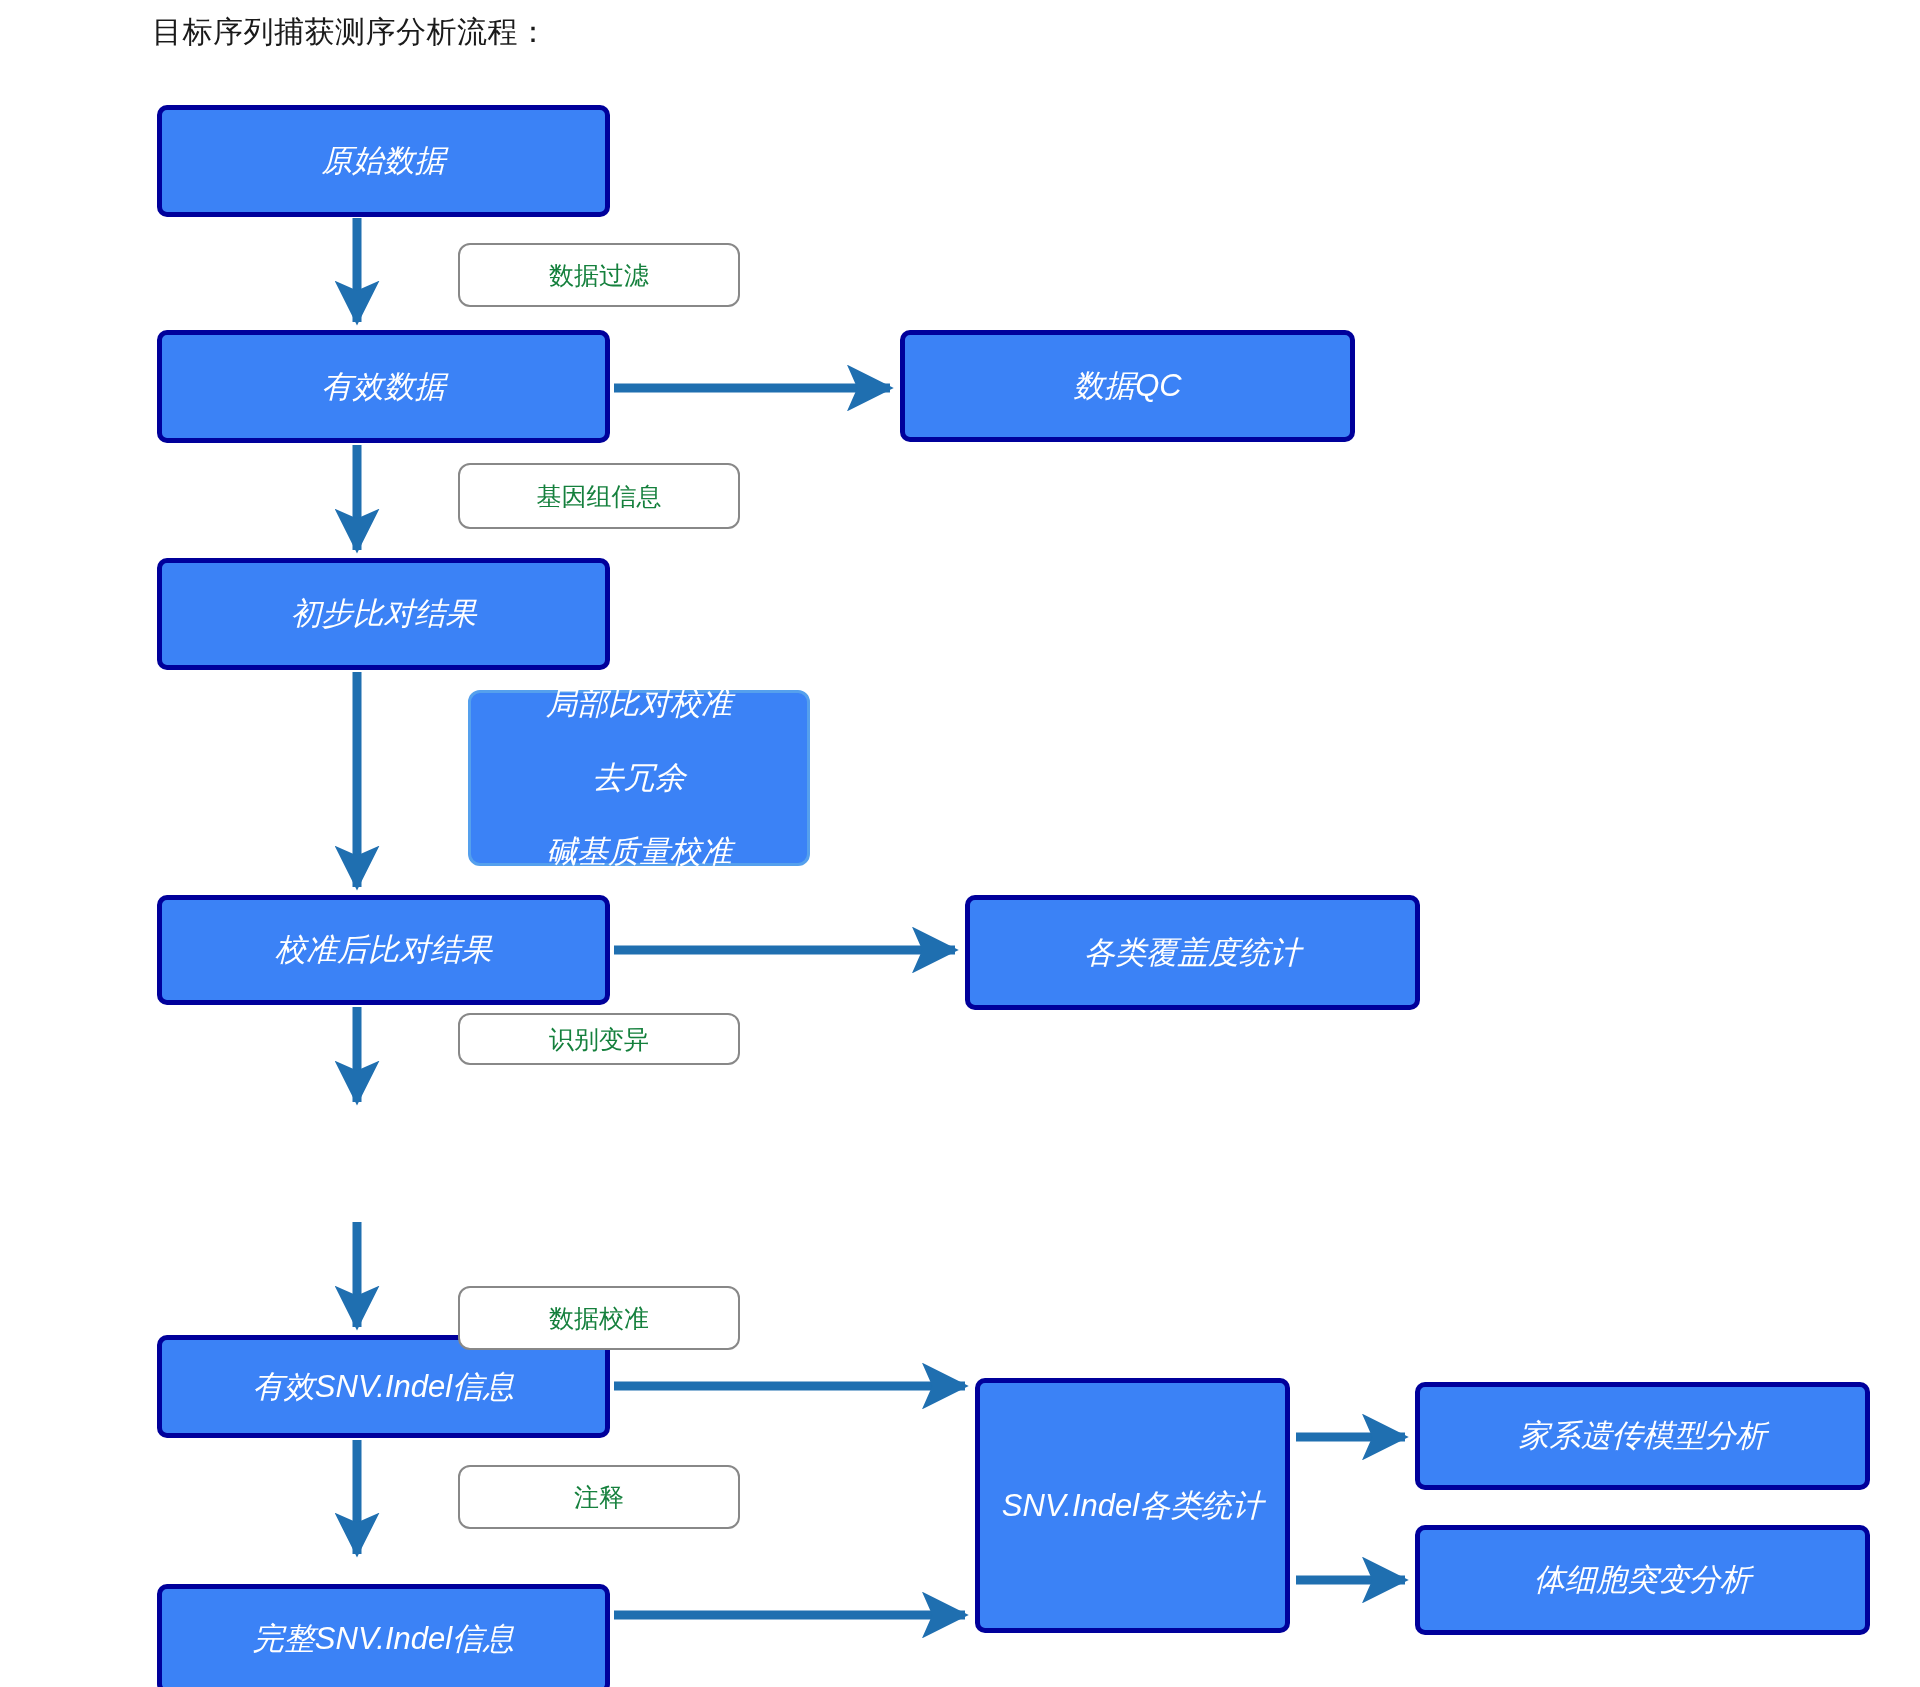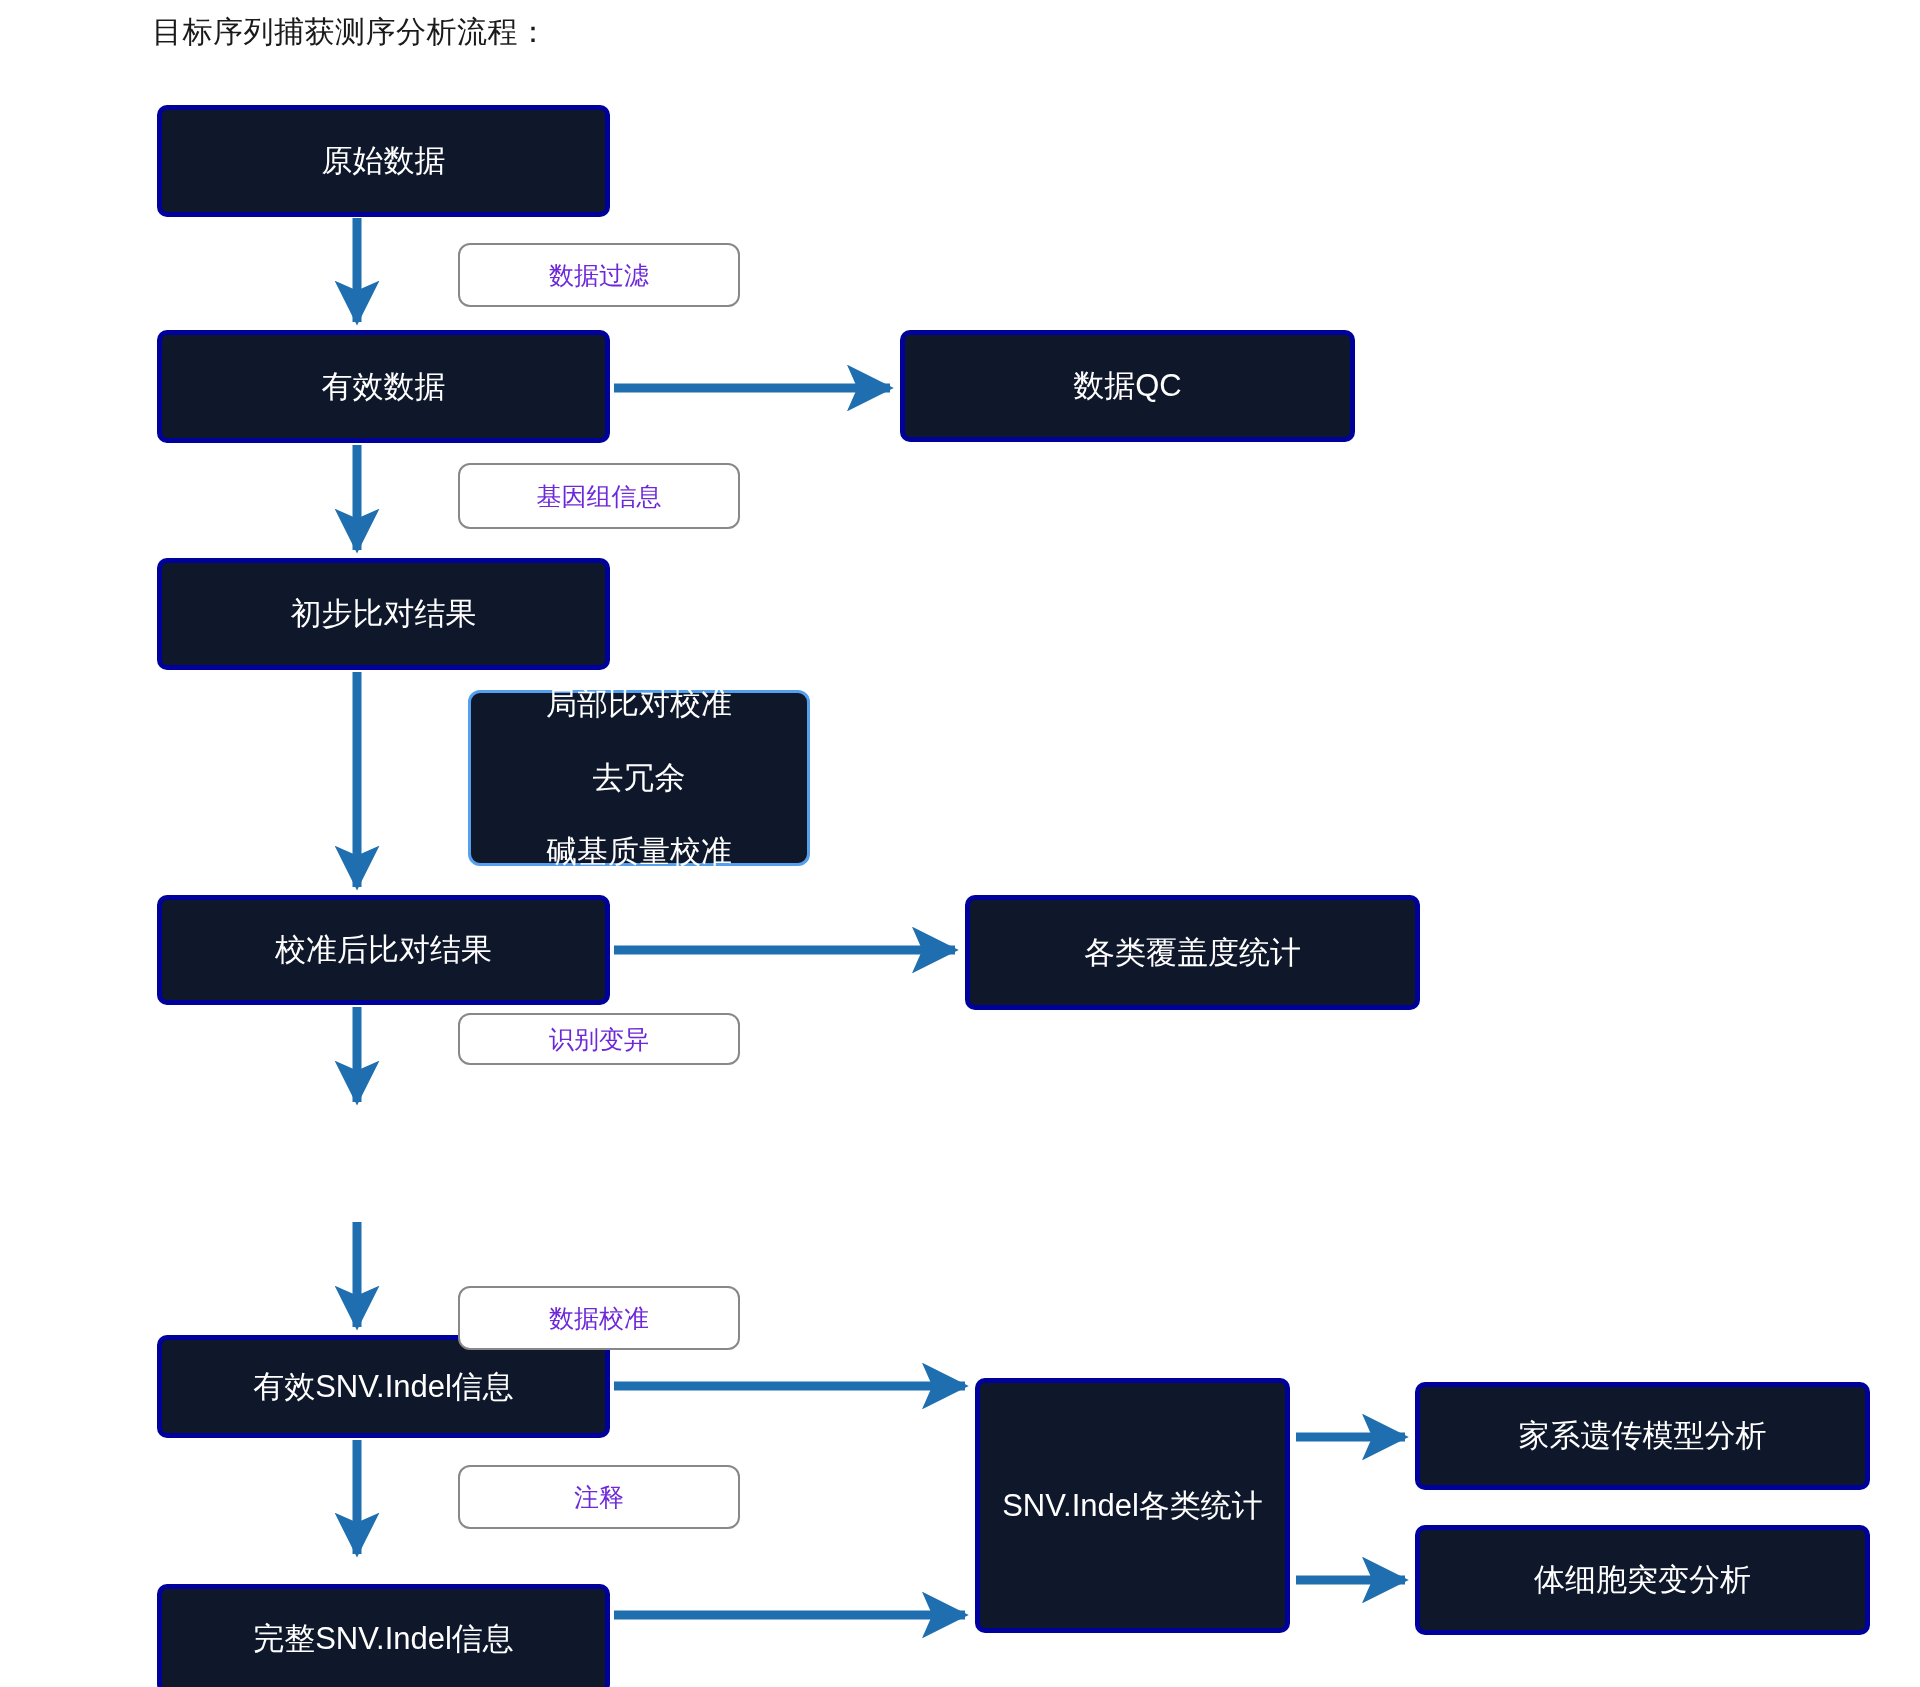--- a/index.html
+++ b/index.html
@@ -30,46 +30,47 @@
     left: 152px;
     top: 12px;
     font-size: 30px;
     color: #1a1a1a;
     letter-spacing: 0.5px;
     white-space: nowrap;
   }
   .node {
     position: absolute;
     box-sizing: border-box;
-    background: #0f172a;
+    background: #3b82f6;
     border: 5px solid #00009B;
     border-radius: 10px;
     color: #ffffff;
     display: flex;
     align-items: center;
     justify-content: center;
     text-align: center;
     font-size: 31px;
     line-height: 1.22;
     padding: 2px 10px;
     z-index: 3;
+    font-style: italic;
   }
   .node.soft {
     border: 3px solid #55A0ED;
     border-radius: 12px;
     gap: 36px;
   }
   .node .node-text { display: block; width: 100%; }
   .edge-label {
     position: absolute;
     box-sizing: border-box;
     background: #ffffff;
     border: 2px solid #888888;
     border-radius: 12px;
-    color: #6d28d9;
+    color: #15803d;
     display: flex;
     align-items: center;
     justify-content: center;
     text-align: center;
     font-size: 25px;
     z-index: 4;
   }
 </style>
 </head>
 <body>

